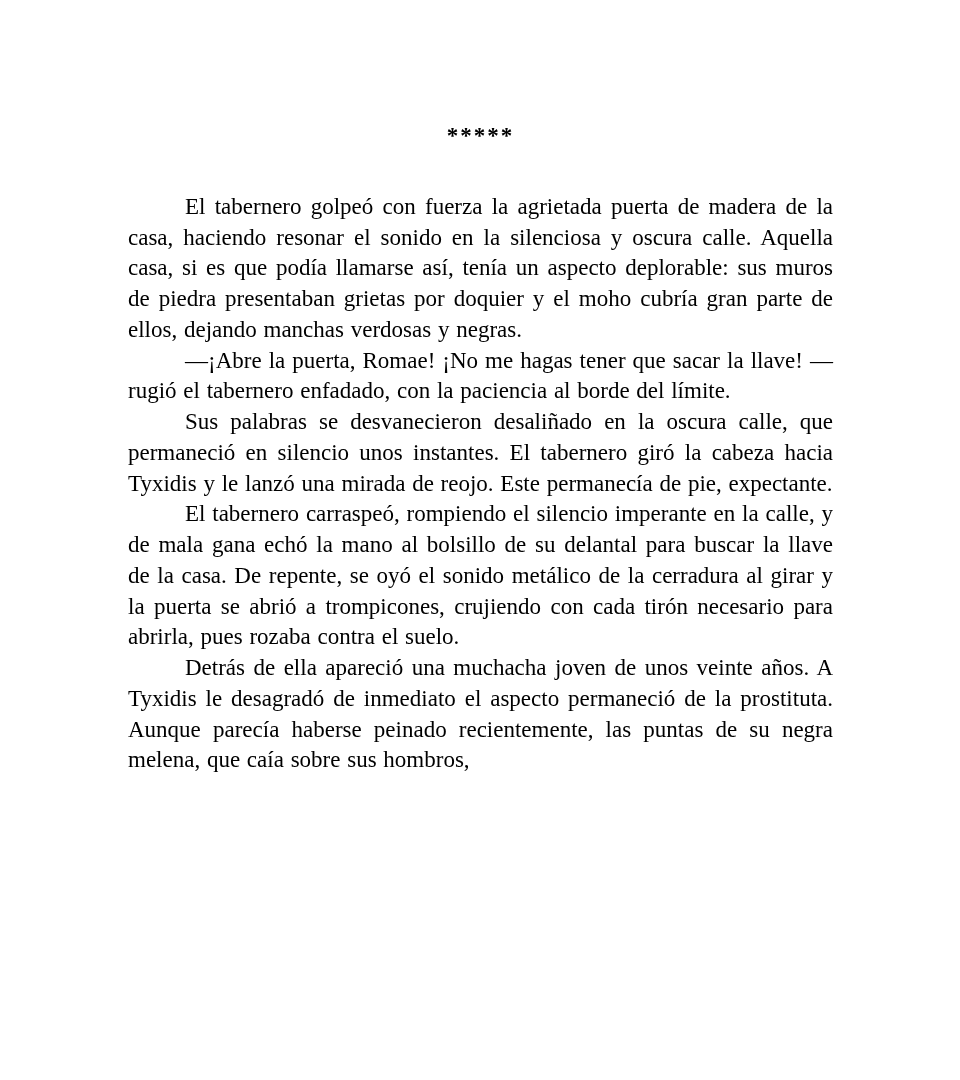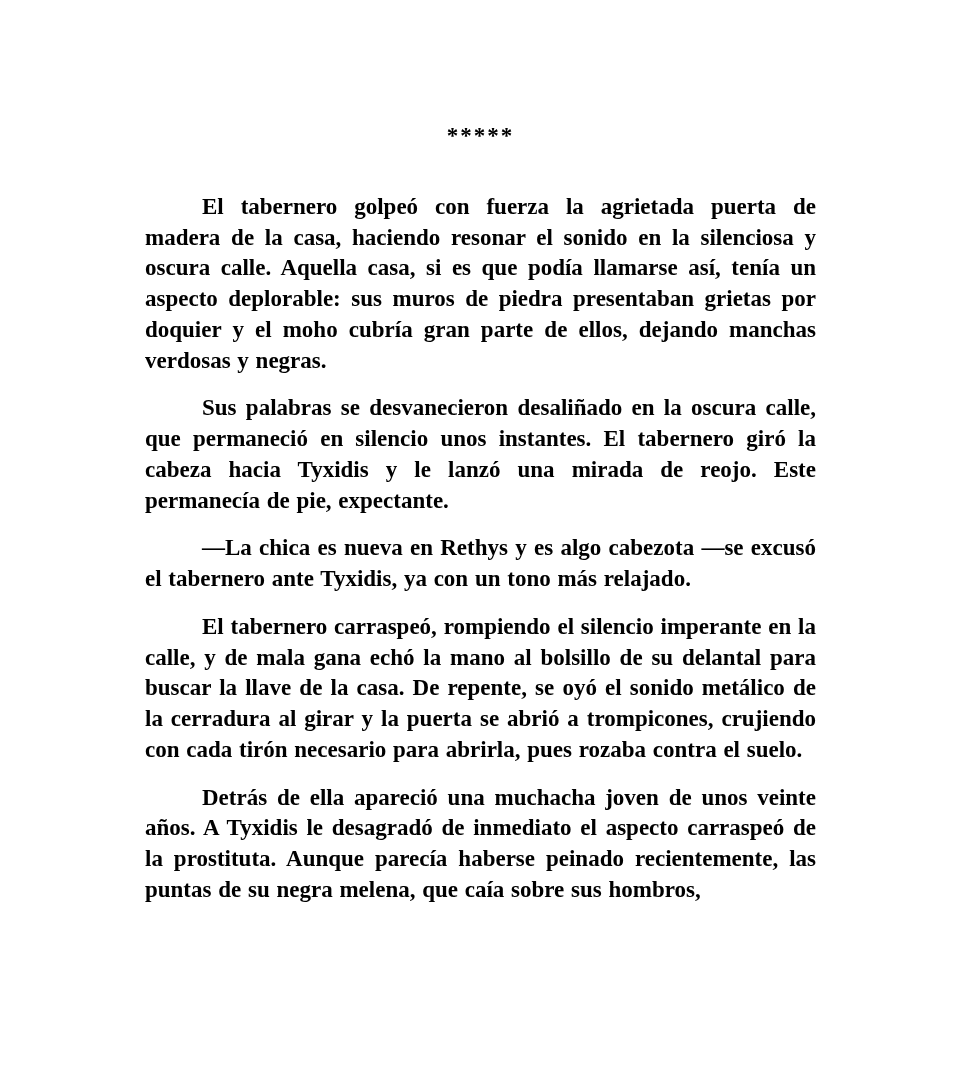--- a/index.html
+++ b/index.html
@@ -24,38 +24,37 @@
     line-height: 30.75px;
   }
   .separator {
     text-align: center;
     font-weight: bold;
     letter-spacing: 2px;
     margin: 0 0 40px 0;
     text-indent: 0;
   }
   p.para {
-    margin: 17px;
+    margin: 0;
     padding: 0;
     text-align: justify;
     text-indent: 57px;
     hyphens: none;
     word-spacing: 1px;
-    font-weight: bold;
   }
 </style>
 </head>
 <body>
 
 <div class="page">
   <div class="separator">*****</div>
 
   <p class="para">El tabernero golpeó con fuerza la agrietada puerta de madera de la casa, haciendo resonar el sonido en la silenciosa y oscura calle. Aquella casa, si es que podía llamarse así, tenía un aspecto deplorable: sus muros de piedra presentaban grietas por doquier y el moho cubría gran parte de ellos, dejando manchas verdosas y negras.</p>
 
+  <p class="para">—¡Abre la puerta, Romae! ¡No me hagas tener que sacar la llave! —rugió el tabernero enfadado, con la paciencia al borde del límite.</p>
 
   <p class="para">Sus palabras se desvanecieron desaliñado en la oscura calle, que permaneció en silencio unos instantes. El tabernero giró la cabeza hacia Tyxidis y le lanzó una mirada de reojo. Este permanecía de pie, expectante.</p>
 
-  <p class="para">—La chica es nueva en Rethys y es algo cabezota —se excusó el tabernero ante Tyxidis, ya con un tono más relajado.</p>
 
   <p class="para">El tabernero carraspeó, rompiendo el silencio imperante en la calle, y de mala gana echó la mano al bolsillo de su delantal para buscar la llave de la casa. De repente, se oyó el sonido metálico de la cerradura al girar y la puerta se abrió a trompicones, crujiendo con cada tirón necesario para abrirla, pues rozaba contra el suelo.</p>
 
-  <p class="para">Detrás de ella apareció una muchacha joven de unos veinte años. A Tyxidis le desagradó de inmediato el aspecto carraspeó de la prostituta. Aunque parecía haberse peinado recientemente, las puntas de su negra melena, que caía sobre sus hombros,</p>
+  <p class="para">Detrás de ella apareció una muchacha joven de unos veinte años. A Tyxidis le desagradó de inmediato el aspecto permaneció de la prostituta. Aunque parecía haberse peinado recientemente, las puntas de su negra melena, que caía sobre sus hombros,</p>
 </div>
 
 </body></html>

